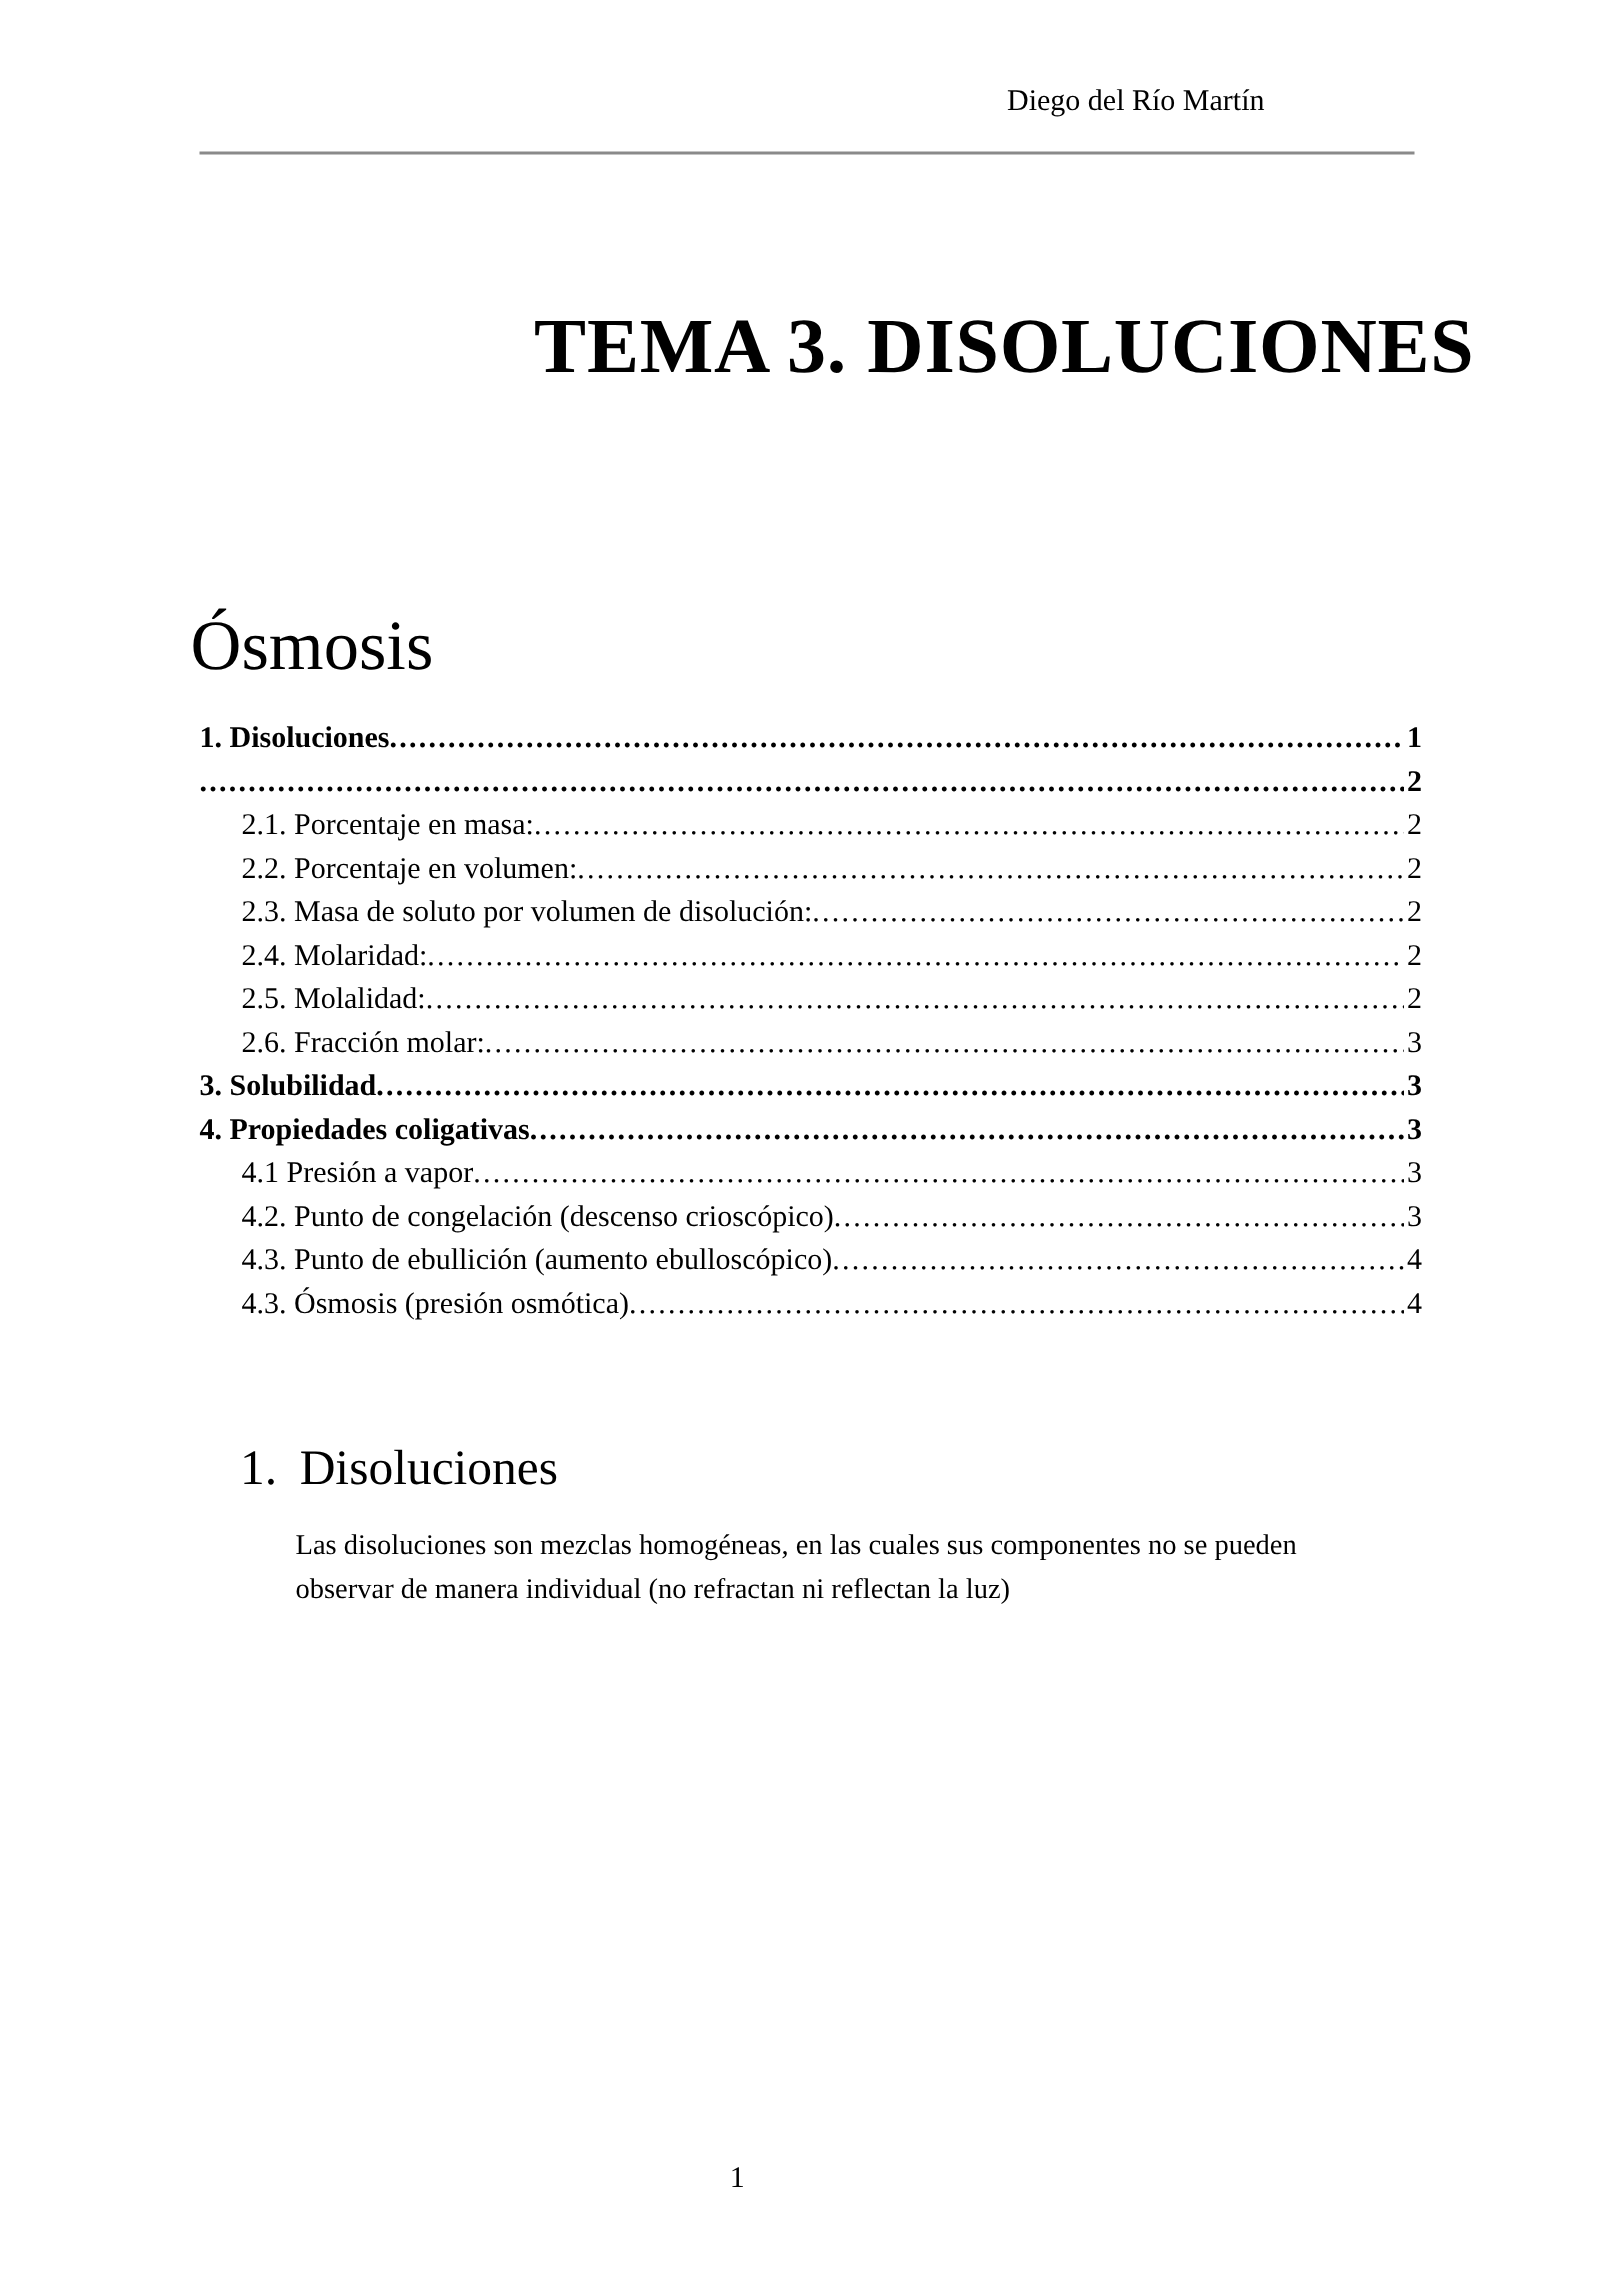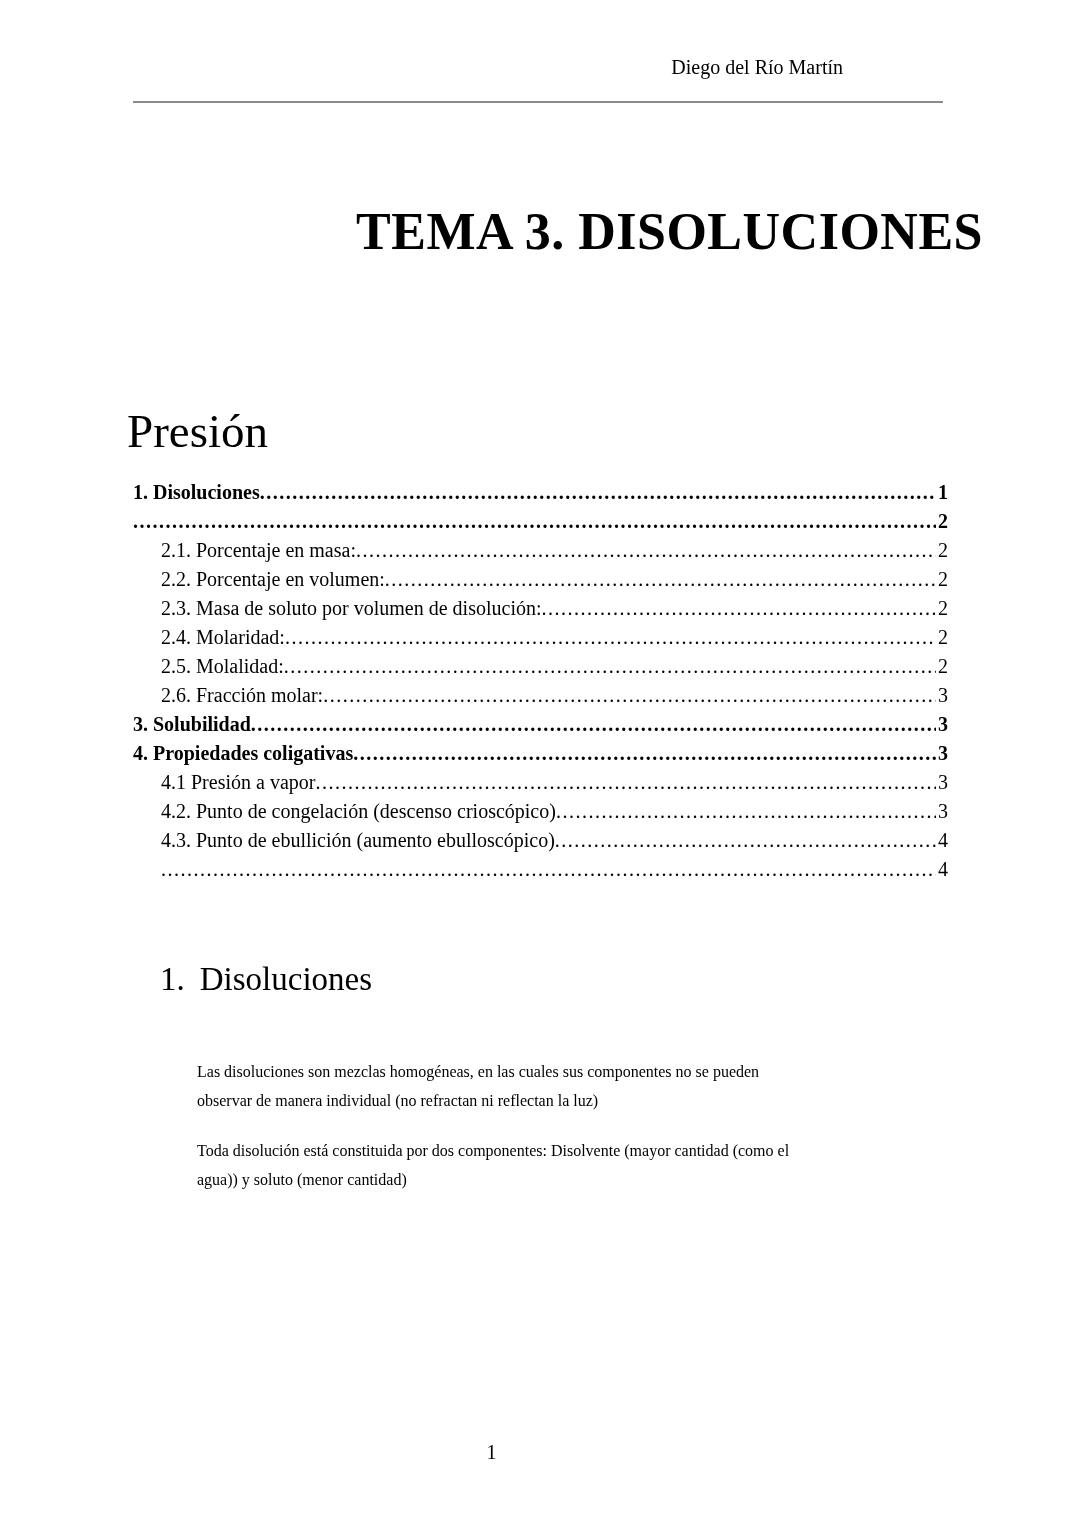--- a/index.html
+++ b/index.html
@@ -82,23 +82,22 @@
     line-height: 40px;
     font-weight: 400;
     white-space: nowrap;
   }
   .section-number { margin-right: 15px; }
   .section-body {
     position: absolute;
     top: 1016px;
     left: 197px;
     width: 765px;
-    font-size: 16px;
+    font-size: 19px;
     line-height: 29px;
-    margin-top: 41px;
   }
   .section-body p {
     margin: 0 0 21px 0;
     white-space: pre-line;
   }
   .page-number {
     position: absolute;
     top: 1440px;
     left: 0;
     width: 100%;
@@ -111,21 +110,21 @@
 <body>
 
 <div class="page">
 
   <div class="header-author">Diego del Río Martín</div>
 
   <div class="header-rule"></div>
 
   <h1 class="doc-title">TEMA 3. DISOLUCIONES</h1>
 
-  <h2 class="toc-heading">Presión</h2>
+  <h2 class="toc-heading">Ósmosis</h2>
 
   <nav class="toc" id="toc">
       <div class="toc-entry toc-bold">
         <span class="toc-label">1. Disoluciones</span>
         <span class="toc-dots">................................................................................................................................................................................................................................................</span>
         <span class="toc-page">1</span>
       </div>
       <div class="toc-entry toc-bold">
         <span class="toc-dots">................................................................................................................................................................................................................................................</span>
         <span class="toc-page">2</span>
@@ -179,29 +178,28 @@
         <span class="toc-label">4.2. Punto de congelación (descenso crioscópico)</span>
         <span class="toc-dots">................................................................................................................................................................................................................................................</span>
         <span class="toc-page">3</span>
       </div>
       <div class="toc-entry toc-indent">
         <span class="toc-label">4.3. Punto de ebullición (aumento ebulloscópico)</span>
         <span class="toc-dots">................................................................................................................................................................................................................................................</span>
         <span class="toc-page">4</span>
       </div>
       <div class="toc-entry toc-indent">
+        <span class="toc-label">4.3. Ósmosis (presión osmótica)</span>
         <span class="toc-dots">................................................................................................................................................................................................................................................</span>
         <span class="toc-page">4</span>
       </div>
     </nav>
 
   <h3 class="section-heading"><span class="section-number">1.</span><span class="section-title">Disoluciones</span></h3>
 
   <div class="section-body" id="section-body">
       <p>Las disoluciones son mezclas homogéneas, en las cuales sus componentes no se pueden
 observar de manera individual (no refractan ni reflectan la luz)</p>
-      <p>Toda disolución está constituida por dos componentes: Disolvente (mayor cantidad (como el
-agua)) y soluto (menor cantidad)</p>
     </div>
 
   <div class="page-number">1</div>
 
 </div>
 
 </body></html>

